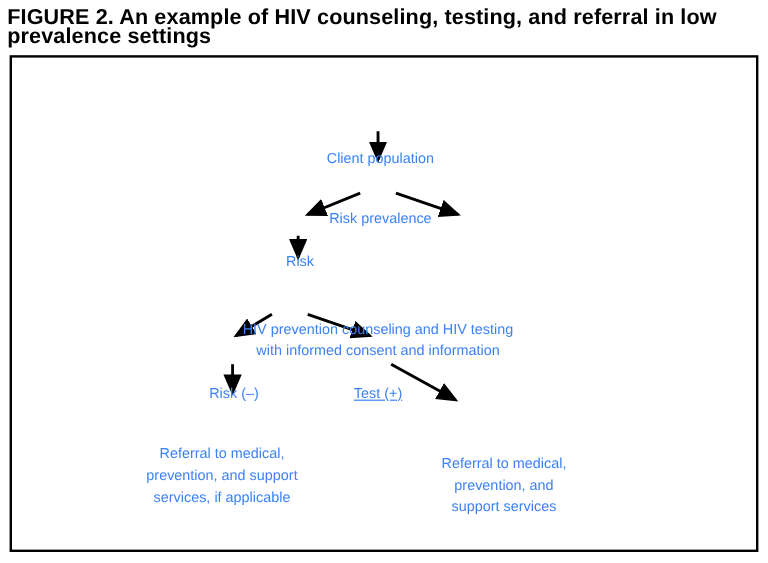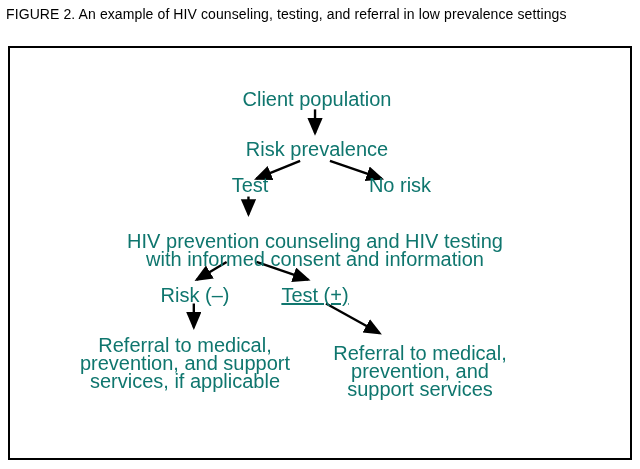--- a/index.html
+++ b/index.html
@@ -18,47 +18,48 @@
     position: relative;
     width: 640px;
     height: 469px;
     box-sizing: border-box;
   }
   .figure-caption {
     position: absolute;
     left: 6px;
     top: 6px;
     width: 628px;
-    font-size: 14px;
-    font-weight: normal;
+    font-size: 18px;
+    font-weight: bold;
     line-height: 16px;
     letter-spacing: 0.1px;
   }
   .figure-frame {
     position: absolute;
     left: 8px;
     top: 46px;
     width: 624px;
     height: 414px;
     border: 2px solid #000000;
     box-sizing: border-box;
     background: #ffffff;
   }
   .diagram {
     position: relative;
     width: 100%;
     height: 100%;
   }
   .node {
     position: absolute;
-    font-size: 20px;
+    font-size: 12px;
     line-height: 18px;
     text-align: center;
     white-space: pre;
-    color: #0f766e;
+    color: #3b82f6;
+    margin-top: 33px;
   }
   .svg-layer {
     position: absolute;
     left: 0;
     top: 0;
     width: 100%;
     height: 100%;
     pointer-events: none;
   }
 
@@ -104,23 +105,22 @@
 
         <line x1="185" y1="258" x2="185" y2="282" stroke="#000000" stroke-width="2.4" marker-end="url(#arrowhead)"></line>
 
         <line x1="318" y1="258" x2="372" y2="288" stroke="#000000" stroke-width="2.4" marker-end="url(#arrowhead)"></line>
       </svg>
 
       <div class="node" id="n-client">Client population</div>
 
       <div class="node" id="n-risk-screen">Risk prevalence</div>
 
-      <div class="node" id="n-risk">Test</div>
+      <div class="node" id="n-risk">Risk</div>
 
-      <div class="node" id="n-norisk">No risk</div>
 
       <div class="node" id="n-counseling">HIV prevention counseling and HIV testing
 with informed consent and information</div>
 
       <div class="node" id="n-testneg">Risk (–)</div>
 
       <div class="node" id="n-testpos">Test (+)</div>
 
       <div class="node" id="n-referral-neg">Referral to medical,
 prevention, and support

